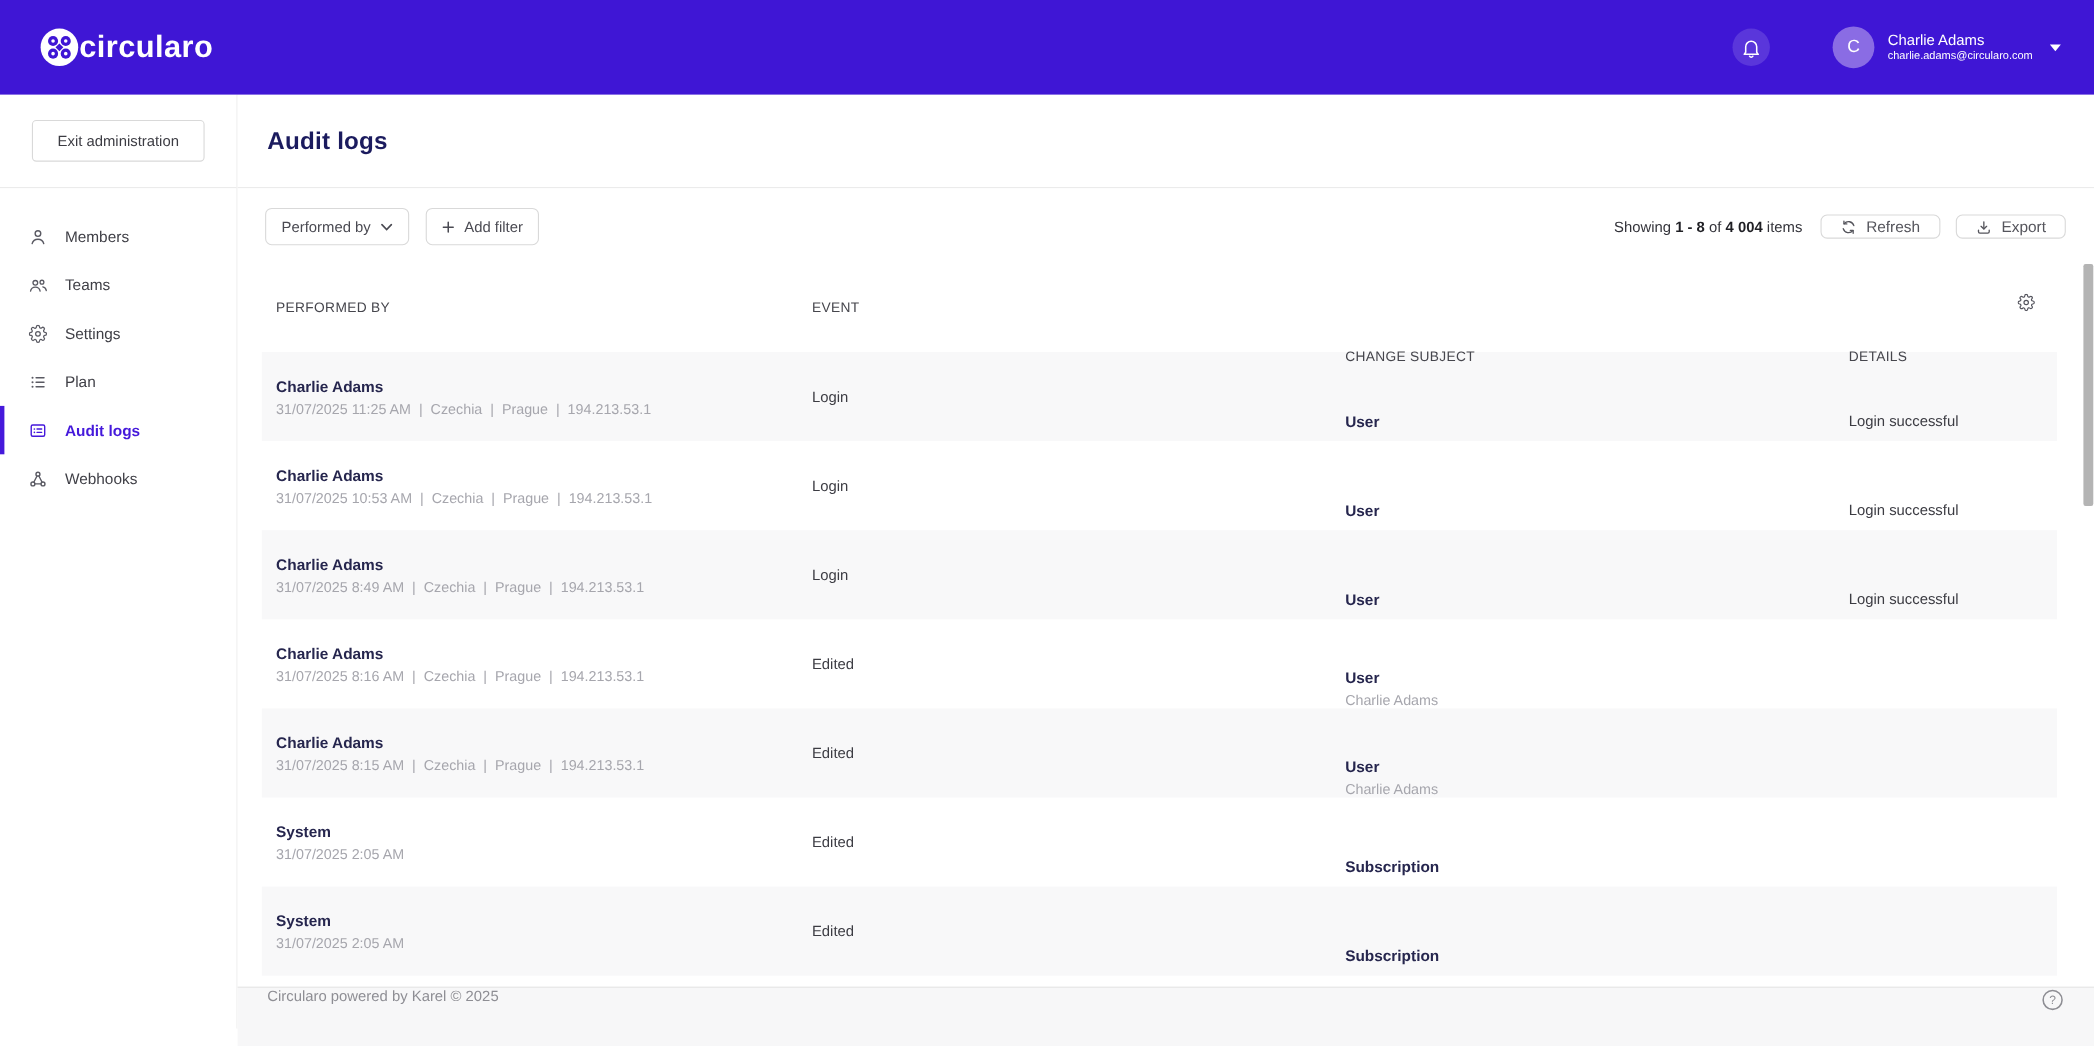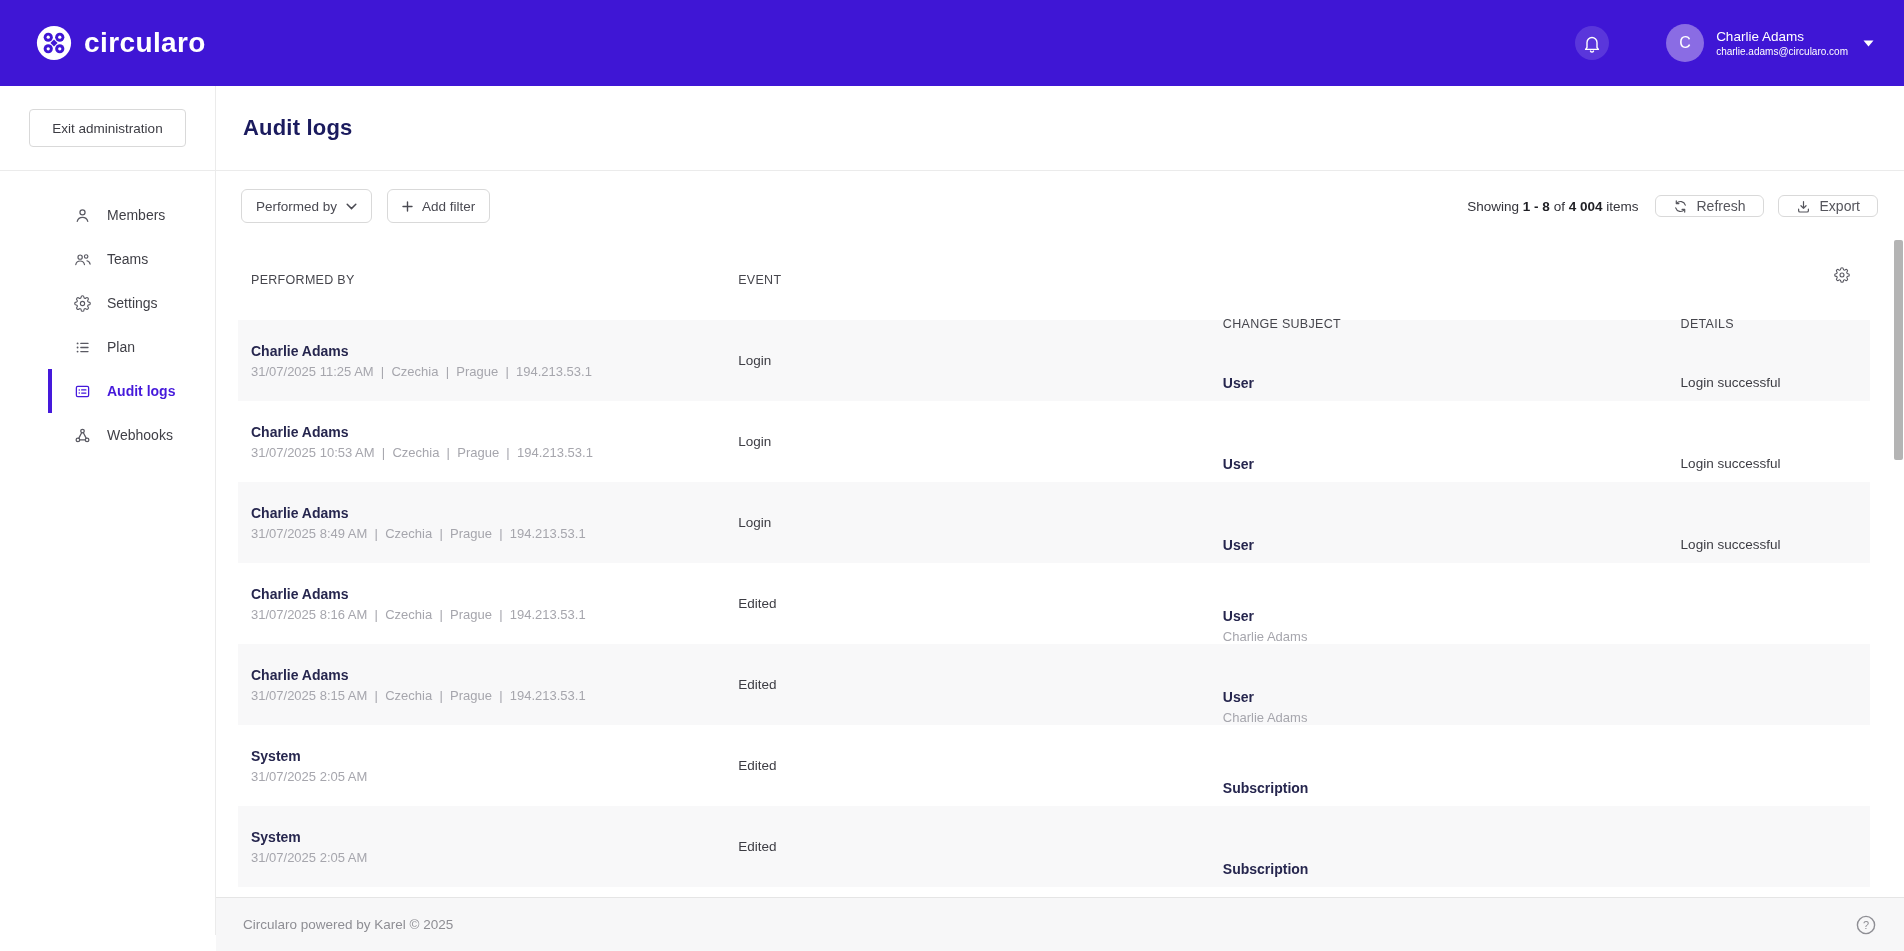--- a/index.html
+++ b/index.html
@@ -8,40 +8,40 @@
     position: relative;
     font-family: "Liberation Sans", "DejaVu Sans", sans-serif;
     background:#ffffff; overflow:hidden;
     -webkit-font-smoothing: antialiased;
   }
   svg { display:block; }
 
   
   .topbar{ position:absolute; top:0; left:0; right:0; height:86px; background:#3F16D5;
            display:flex; align-items:center; z-index:10;}
-  .brand{ display:flex; align-items:center; gap:12px; padding-left:36px; cursor:pointer;}
+  .brand{ display:flex; align-items:center; gap:0; padding-left:36px; cursor:pointer;}
   .brand-text{ color:#fff; font-size:28px; font-weight:700; letter-spacing:.4px; }
   .topbar-right{ margin-left:auto; display:flex; align-items:center; padding-right:30px;}
   .bell-btn{ width:34px; height:34px; border-radius:50%; background:rgba(255,255,255,.14);
              display:flex; align-items:center; justify-content:center; margin-right:57px; cursor:pointer;}
   .user{ display:flex; align-items:center; cursor:pointer;}
   .avatar{ width:38px; height:38px; border-radius:50%; background:#8A6CE4; color:#fff;
            font-size:16px; font-weight:500; display:flex; align-items:center; justify-content:center;}
   .user-text{ color:#fff; line-height:1.3; margin-left:12px;}
   .user-name{ font-size:13.5px; }
   .user-email{ font-size:10px; }
   .caret{ margin-left:15px; }
 
   
   .sidebar{ position:absolute; top:86px; left:0; bottom:16px; width:216px; background:#fff;
             border-right:1px solid #ebebeb;}
   .sidebar-top{ height:85px; border-bottom:1px solid #ebebeb; display:flex; align-items:center; justify-content:center;}
   .exit-btn{ width:157px; height:38px; background:#fff; border:1px solid #d9d9d9; border-radius:4px;
              font-size:13.5px; color:#3c3c43; cursor:pointer; font-family:inherit;}
-  .nav{ padding-top:22px;padding-left:48px; }
+  .nav{ padding-top:22px; }
   .nav-item{ height:44px; display:flex; align-items:center; gap:15px; padding-left:21px;
              border-left:4px solid transparent; color:#3f3f46; font-size:14px; font-weight:500; cursor:pointer;}
   .nav-item .nicon{ width:19px; display:flex; justify-content:center; color:#5a5a63;}
   .nav-item.active{ border-left-color:#4519DB; color:#4519DB; font-weight:700;}
   .nav-item.active .nicon{ color:#4519DB; }
 
   
   .main{ position:absolute; top:86px; left:216px; right:0; bottom:0; background:#fff;}
   .page-header{ height:85px; border-bottom:1px solid #ebebeb; display:flex; align-items:center; padding-left:27px;}
   .page-title{ font-size:22px; font-weight:800; color:#1B1B5E; letter-spacing:.2px;}
@@ -69,21 +69,21 @@
   .table-row.striped{ background:#f8f8f9; }
   .td{ padding-left:13px; display:flex; flex-direction:column; justify-content:center;}
   .performer{ font-size:14px; font-weight:700; color:#26264E; margin-bottom:5px;}
   .meta{ font-size:13px; color:#a6a6ad; white-space:pre;}
   .event-text,.details-text{ font-size:13.5px; color:#3c3c43;}
   .subject{ font-size:14px; font-weight:700; color:#26264E;}
   .subject-detail{ font-size:13px; color:#a6a6ad; margin-top:5px;}
 
   
   .footer{ position:absolute; left:216px; right:0; bottom:0; height:54px; background:#f7f7f8;
-           border-top:1px solid #e5e5e5; display:flex; align-items:center; padding:0 27px;}
+           border-top:1px solid #e5e5e5; display:flex; align-items:flex-start; padding:0 27px;}
   .footer-text{ font-size:13.5px; color:#8e8e94;}
   .help{ margin-left:auto; cursor:pointer;}
 
   
   .scroll-thumb{ position:absolute; right:1px; top:240px; width:9px; height:220px;
                  background:#b4b4b4; border-radius:2px; z-index:20; cursor:grab;}
 </style>
 </head>
 <body>
 

